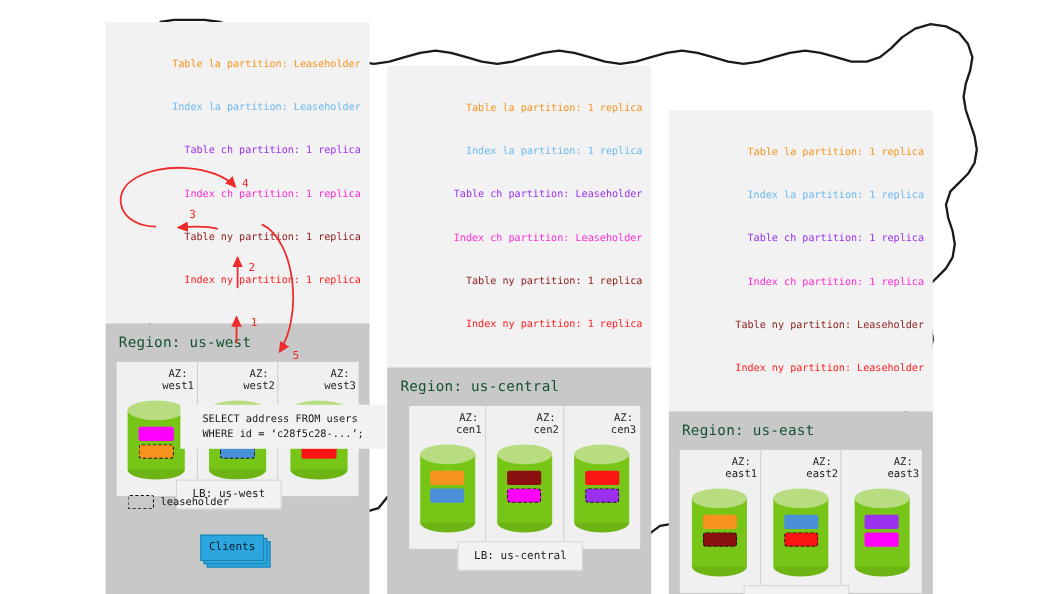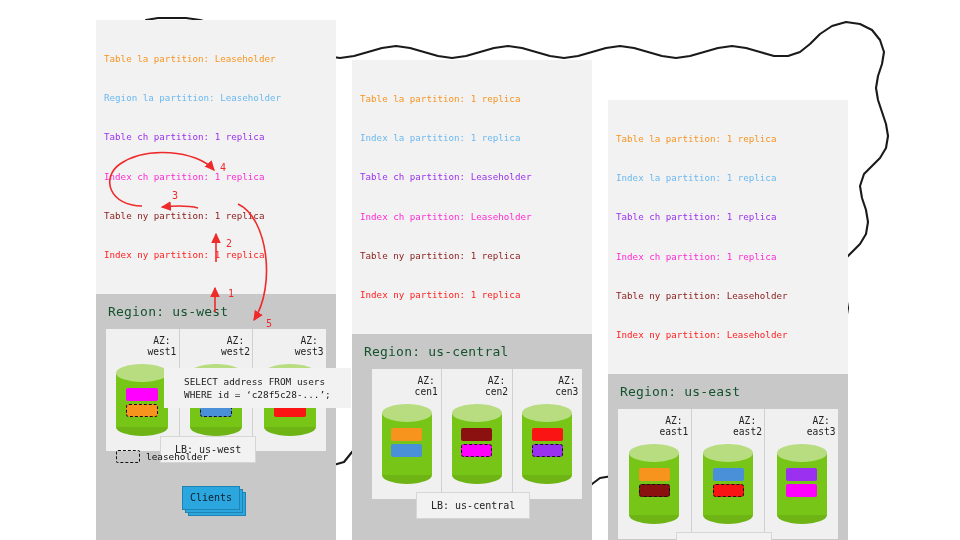--- a/index.html
+++ b/index.html
@@ -5,21 +5,21 @@
   html,body{margin:0;padding:0;background:#ffffff;}
   body{width:960px;height:540px;position:relative;overflow:hidden;
        font-family:"DejaVu Sans Mono","Liberation Mono",monospace;}
   #stage{position:absolute;left:0;top:0;width:960px;height:540px;}
 
   .usmap{position:absolute;left:0;top:0;width:960px;height:540px;pointer-events:none;}
 
   
   .region{position:absolute;}
   .legend-box{background:#f2f2f2;padding:6px 8px 7px 8px;
-              font-size:9.2px;line-height:13.05px;white-space:pre;}
+              font-size:9.2px;line-height:13.05px;white-space:pre;text-align:right;}
   .legend-box .ln{display:block;}
   .c-la-t{color:#f7941e;}
   .c-la-i{color:#6bb9f0;}
   .c-ch-t{color:#9b30f0;}
   .c-ch-i{color:#ff2ad4;}
   .c-ny-t{color:#8b1a1a;}
   .c-ny-i{color:#ff2020;}
 
   .region-body{background:#c8c8c8;position:relative;}
   .region-title{font-size:13px;color:#14532d;padding:10px 0 0 12px;letter-spacing:0.2px;}
@@ -99,21 +99,21 @@
          L578,56 L564,58 L550,56 L536,52 L522,48 L508,46 L494,48
          L480,52 L466,56 L452,58 L438,56 L424,52 L410,48 L396,46
          L382,48 L368,52 L354,56 L340,58 L326,56 L312,52 L298,48
          L284,46 L270,44 L256,40 L242,34 L228,28 L214,24 L200,20
          L186,18 L172,18 L158,18 Z"></path>
   </svg>
 
   <div class="region" style="left:96px;top:20px;width:240px;">
     <div class="legend-box">
       <span class="ln c-la-t">Table la partition: Leaseholder</span>
-      <span class="ln c-la-i">Region la partition: Leaseholder</span>
+      <span class="ln c-la-i">Index la partition: Leaseholder</span>
       <span class="ln c-ch-t">Table ch partition: 1 replica</span>
       <span class="ln c-ch-i">Index ch partition: 1 replica</span>
       <span class="ln c-ny-t">Table ny partition: 1 replica</span>
       <span class="ln c-ny-i">Index ny partition: 1 replica</span>
     </div>
     <div class="region-body" style="height:250px;">
       <div class="region-title">Region: us-west</div>
       <div class="az-strip" style="height:122px;">
 
         <div class="az">

